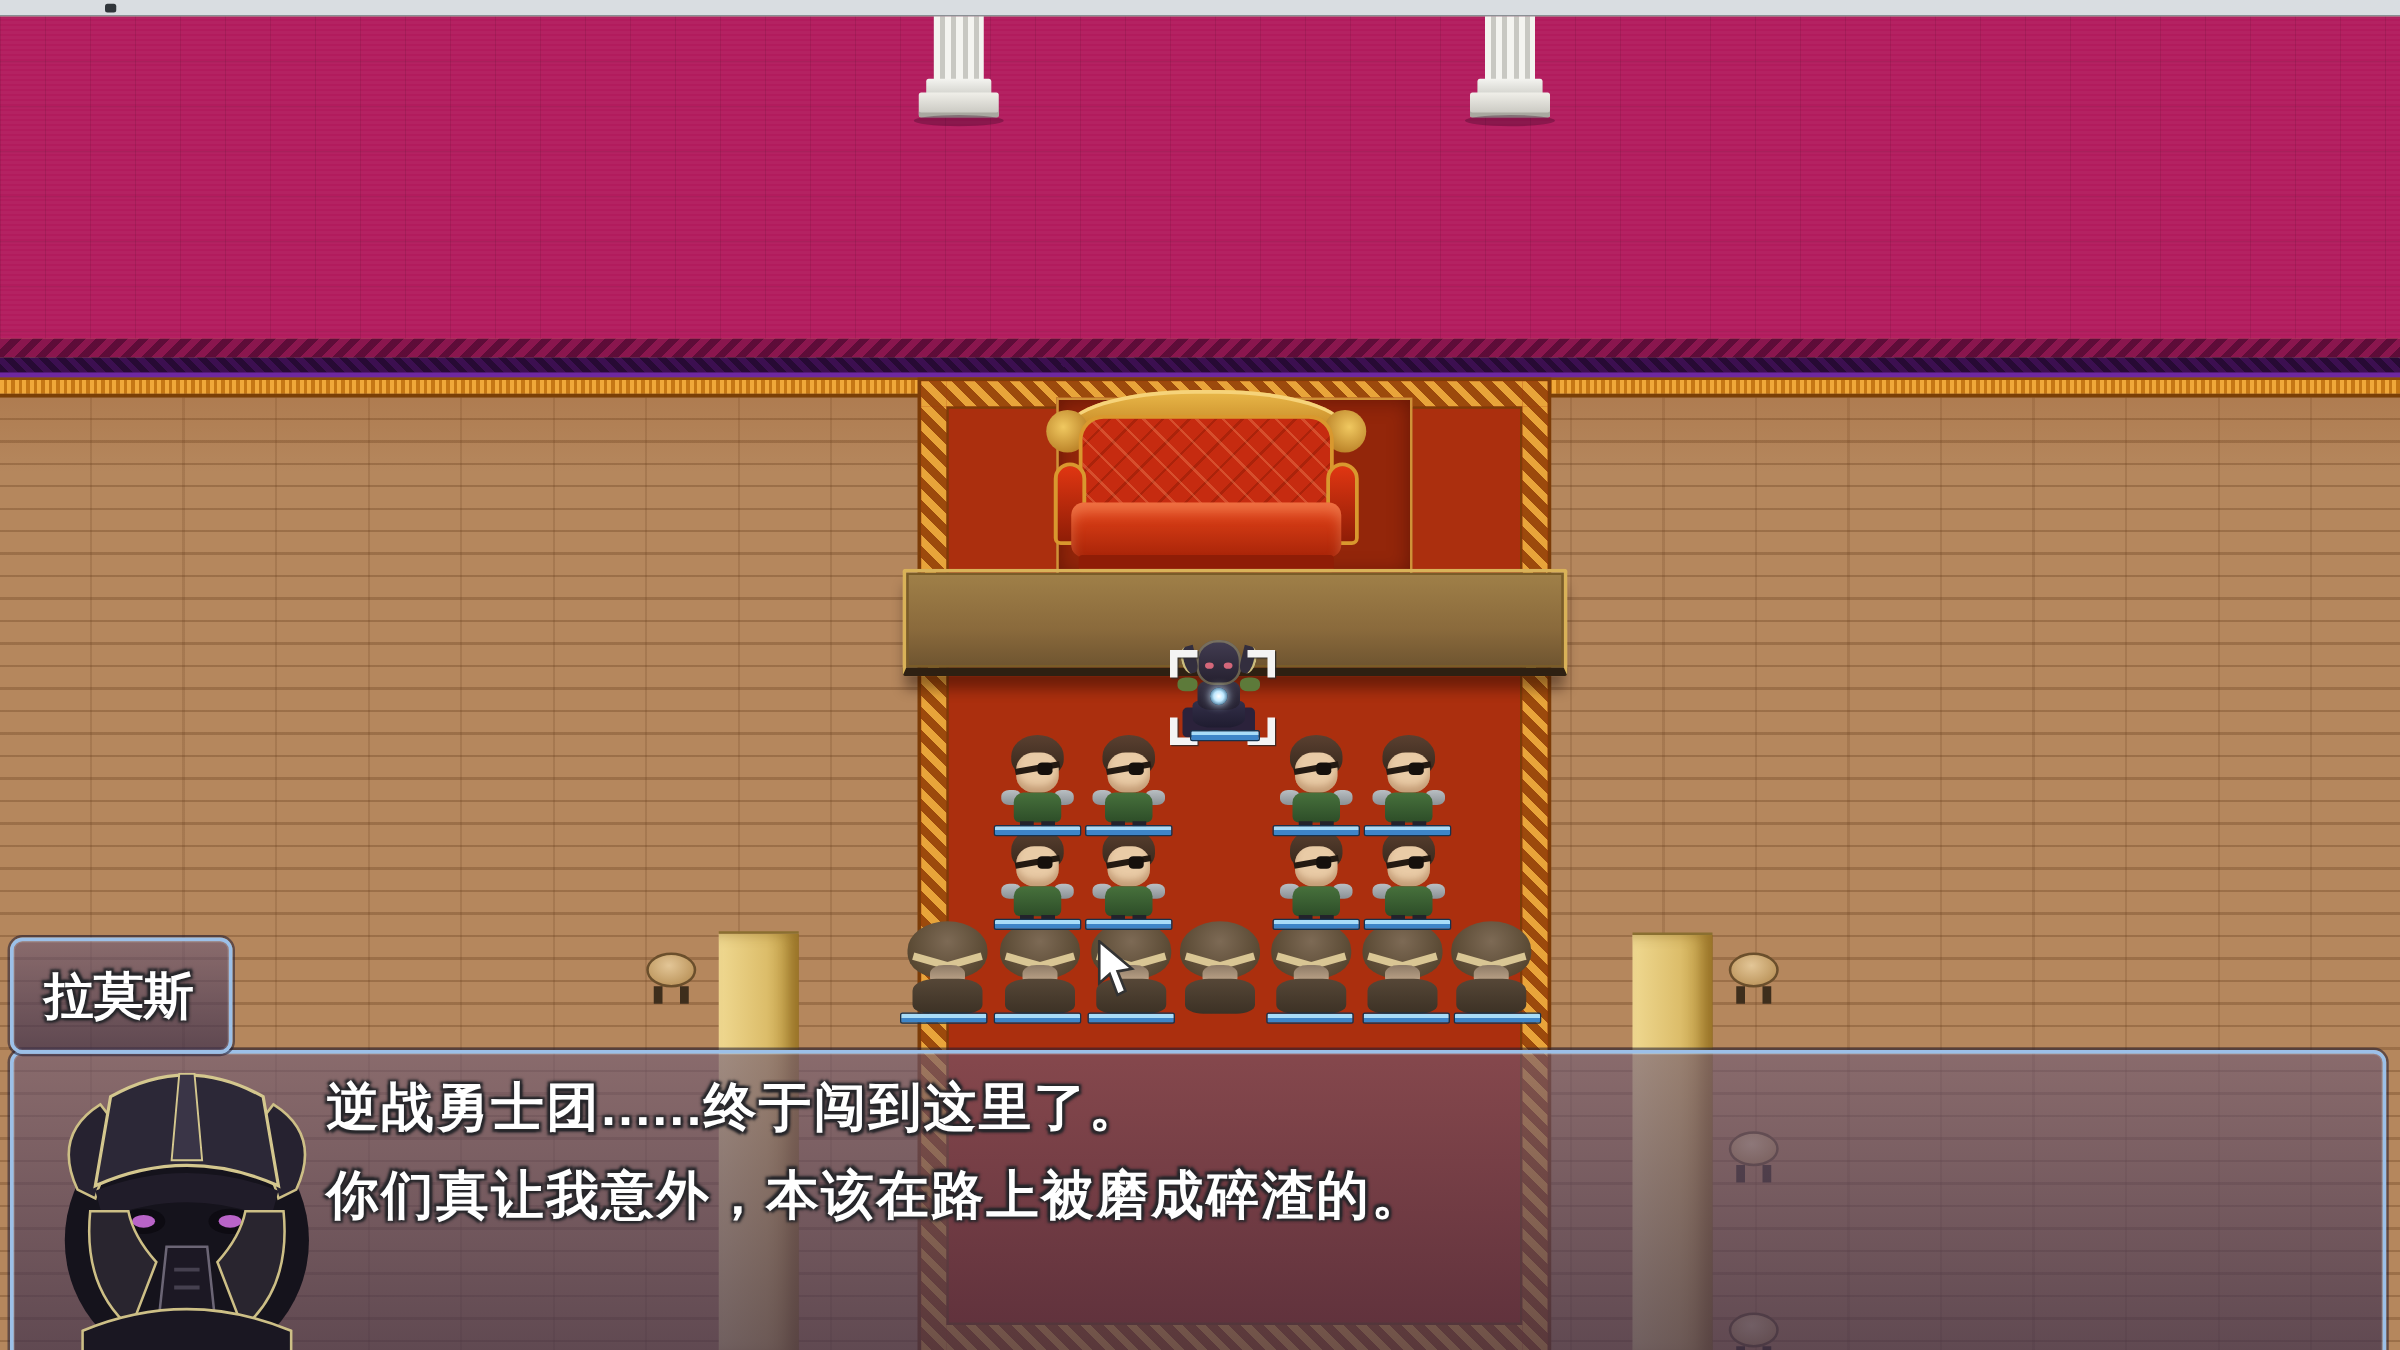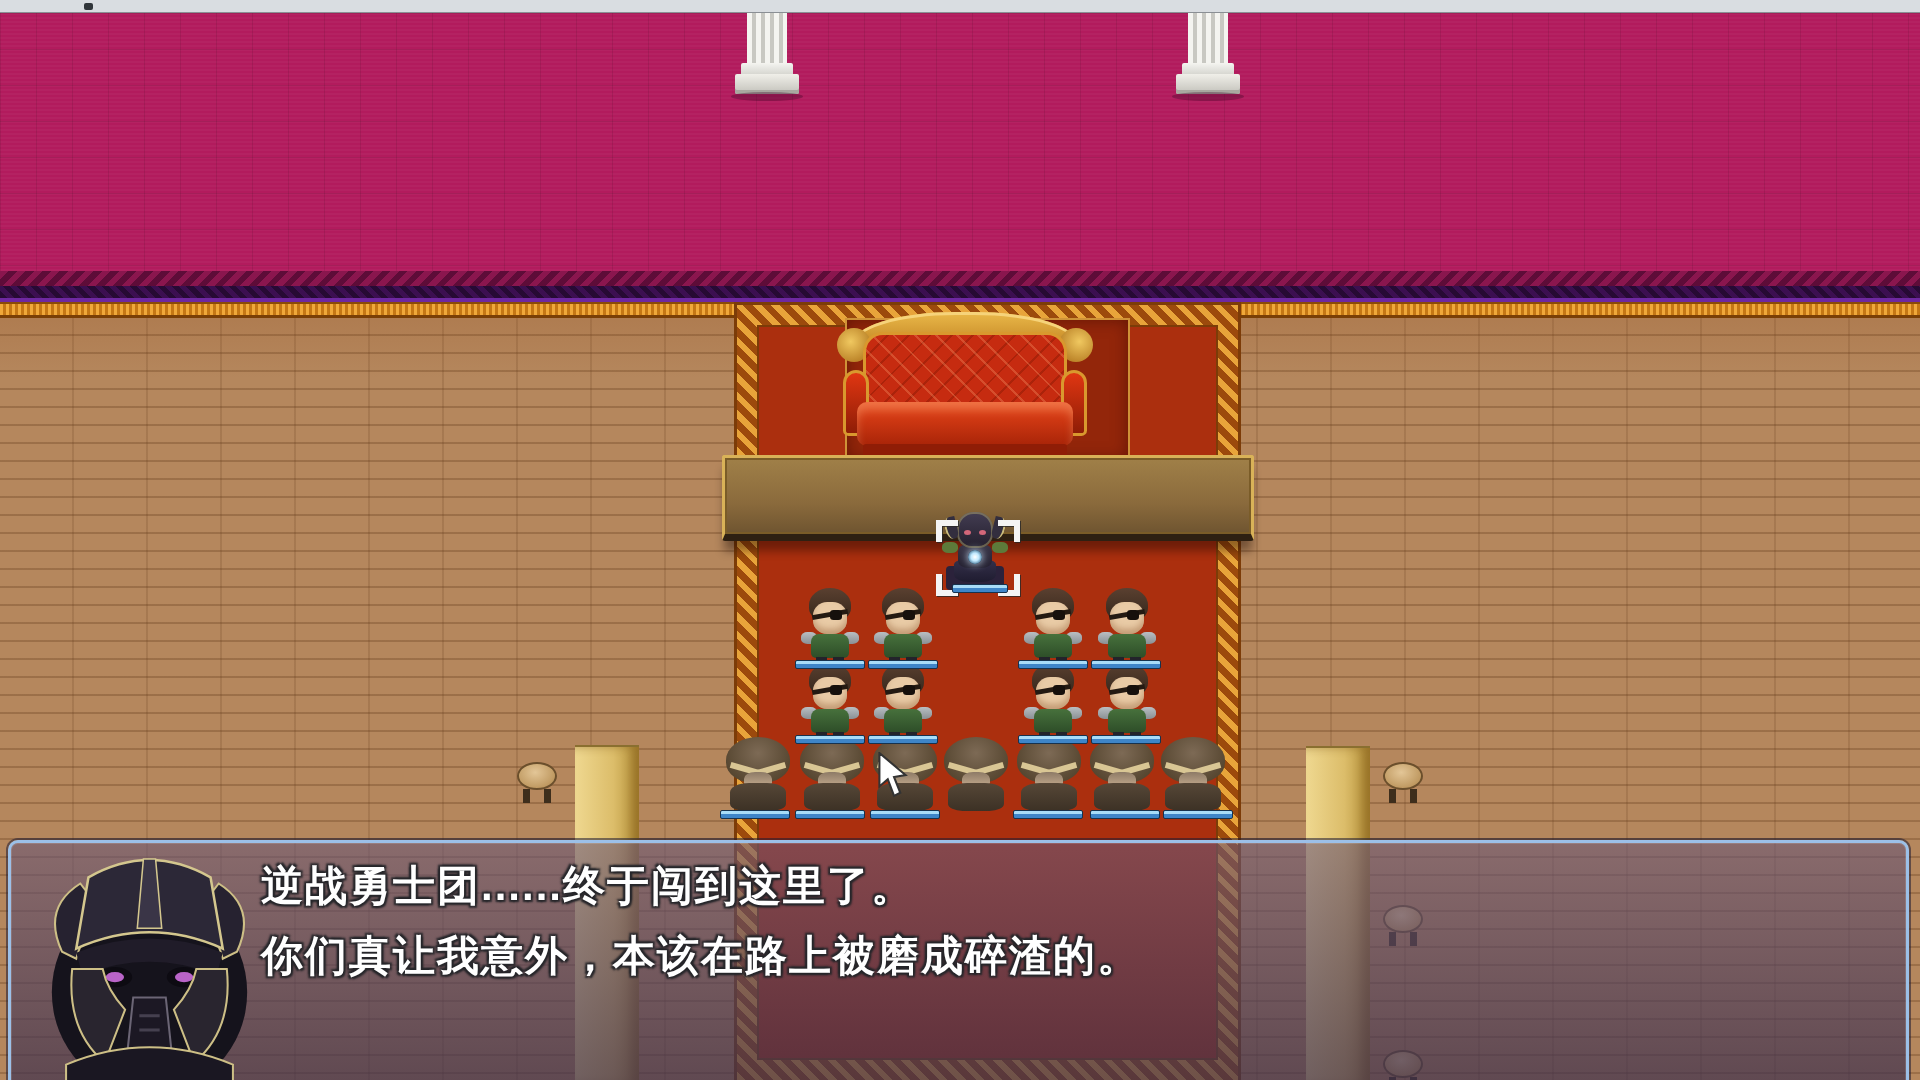--- a/index.html
+++ b/index.html
@@ -386,20 +386,23 @@
       <path d="M176,112 Q182,172 144,204 L124,152 Q142,132 146,112 Z" fill="#29252f" stroke="#cdbf86" stroke-width="2"></path>
       <path d="M84,140 L116,140 L122,196 Q100,212 78,196 Z" fill="#1c1824" stroke="#6b6575" stroke-width="2"></path>
       <line x1="90" y1="158" x2="110" y2="158" stroke="#45404f" stroke-width="3"></line>
       <line x1="90" y1="172" x2="110" y2="172" stroke="#45404f" stroke-width="3"></line>
       <path d="M18,206 Q100,172 182,206 L182,230 L18,230 Z" fill="#1a1722" stroke="#cdbf86" stroke-width="2"></path>
     </svg>
     <div class="msgline line1">逆战勇士团......终于闯到这里了。</div>
     <div class="msgline line2">你们真让我意外，本该在路上被磨成碎渣的。</div>
   </div>
 
+  <div class="gamewin namebox">
+    <span class="ntext">拉莫斯</span>
+  </div>
 
   <svg class="cursor" viewBox="0 0 30 44">
     <polygon points="2,1 2,33 10,26 16,42 22,39 16,24 27,22" fill="#fff" stroke="#333" stroke-width="2"></polygon>
   </svg>
 
   <div class="topbar">
     <div class="topbar-mark"></div>
   </div>
 </div>
 

